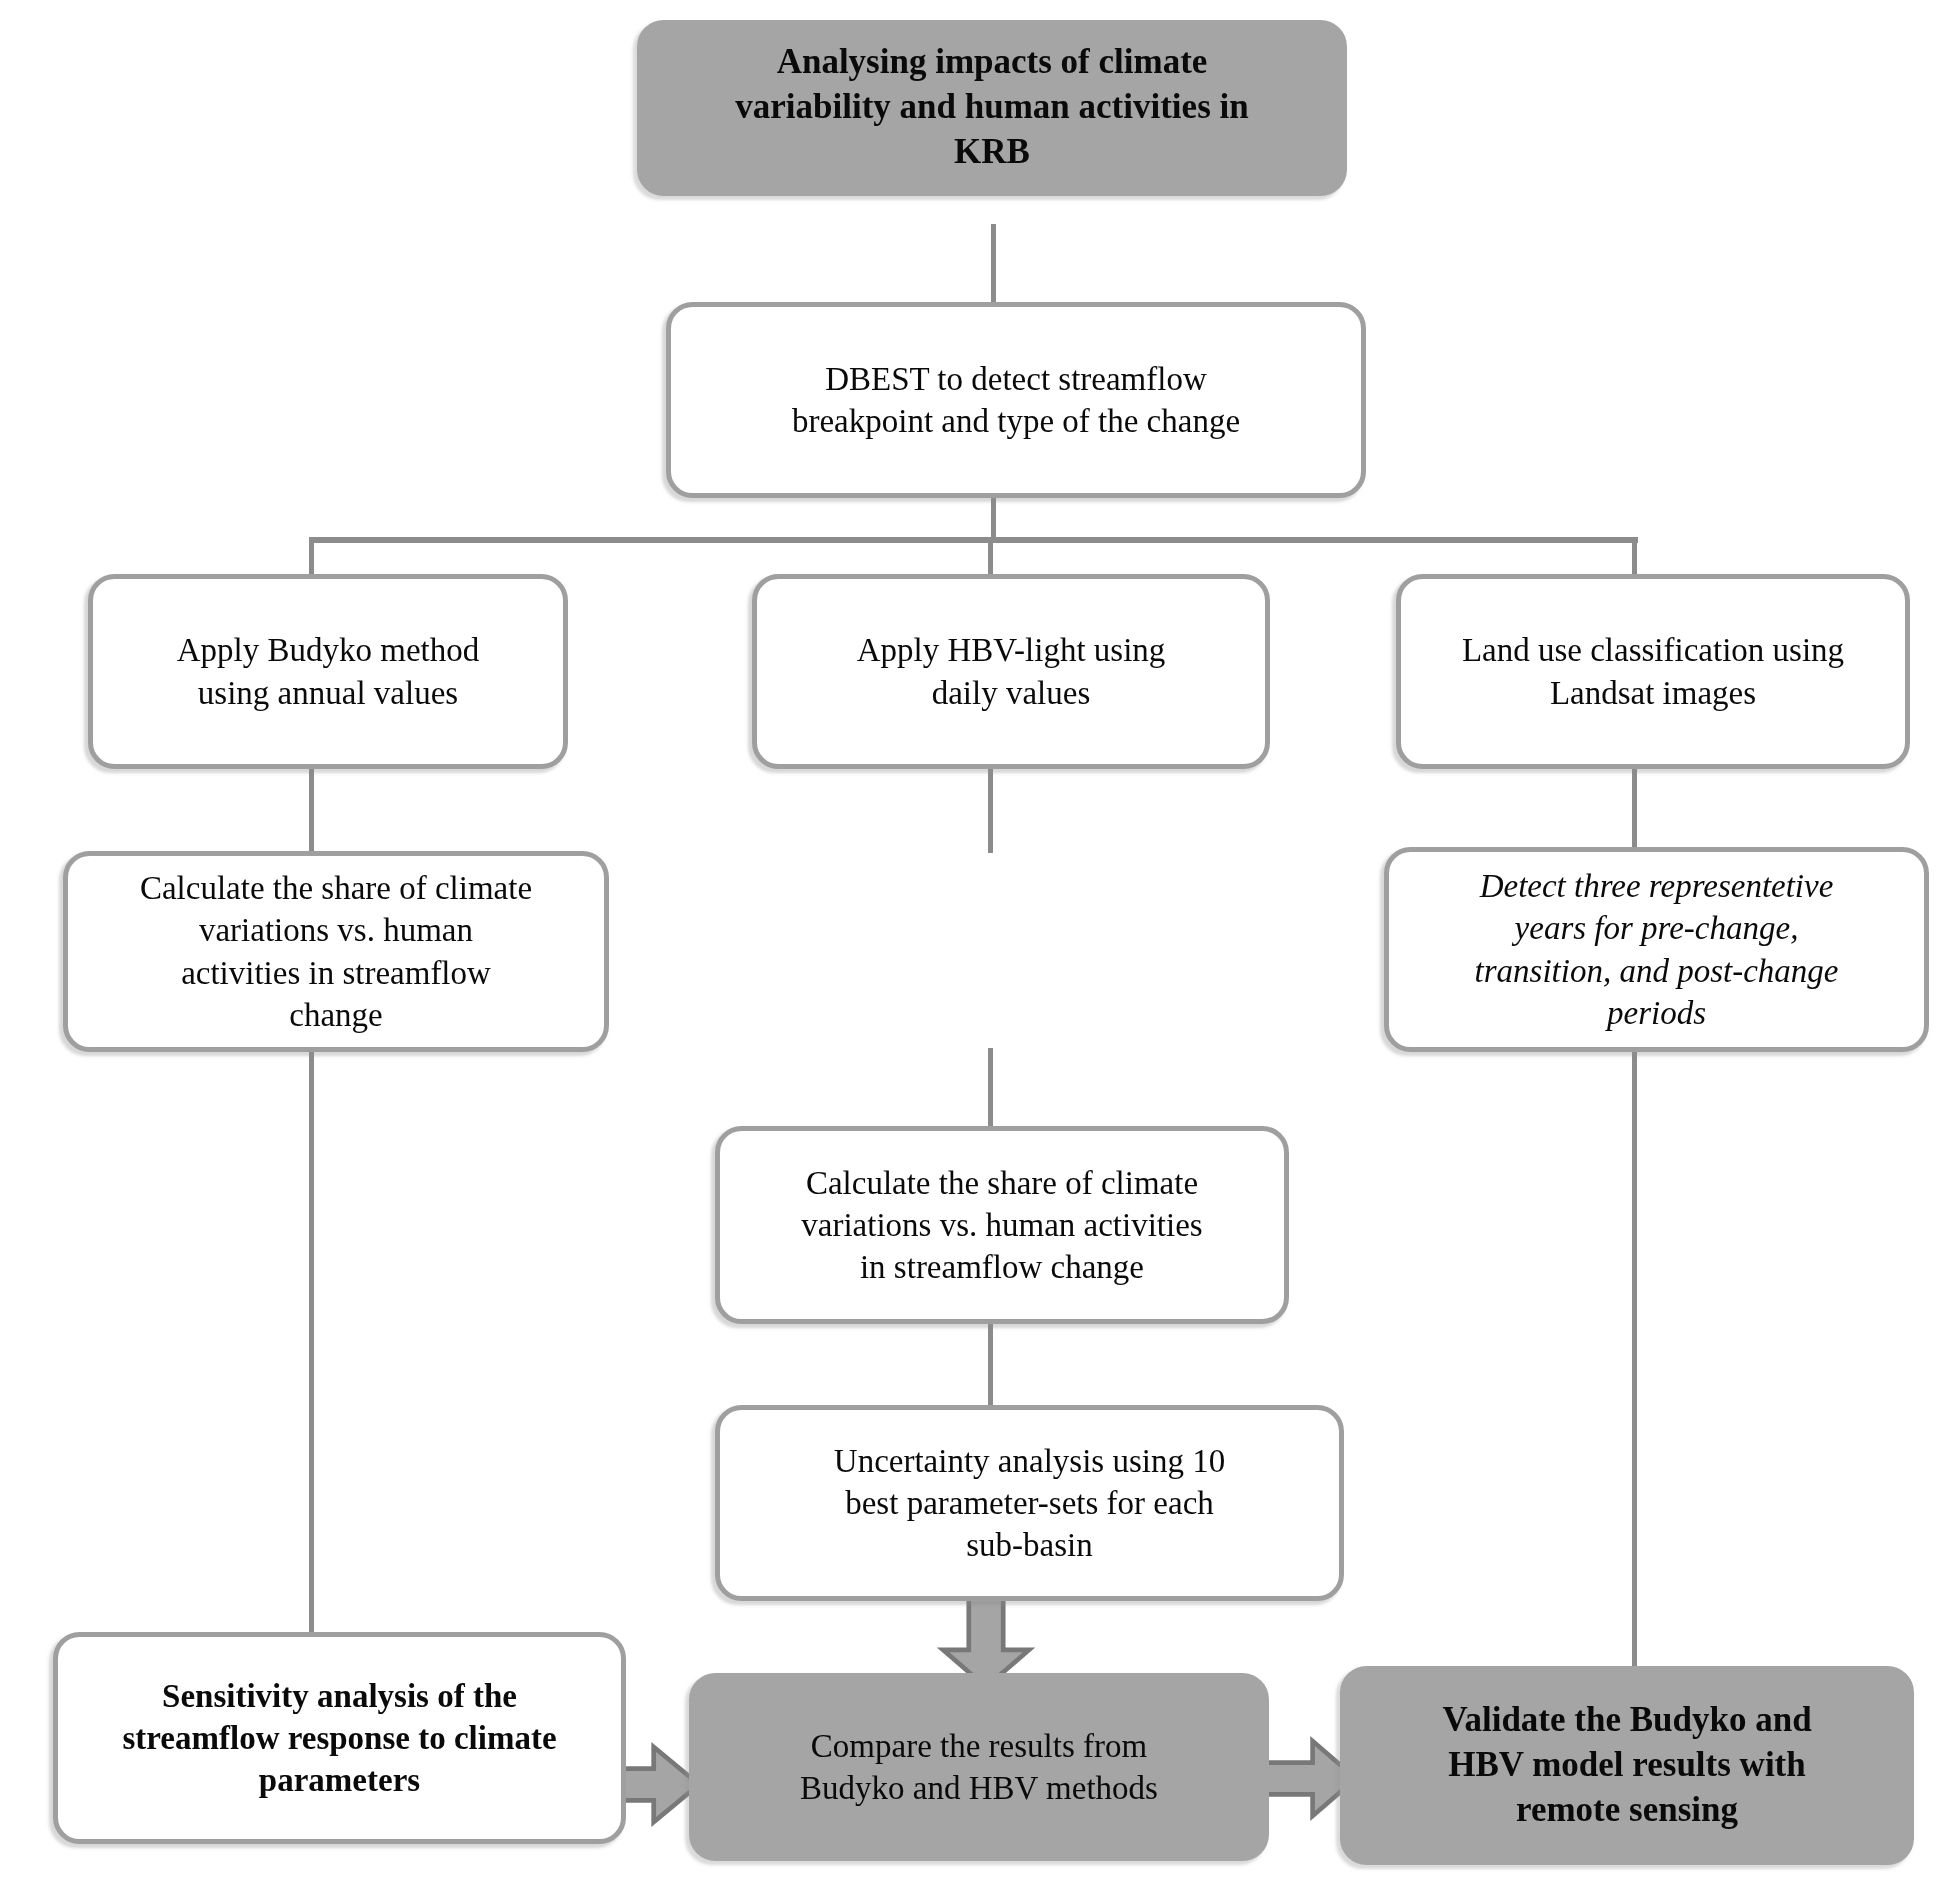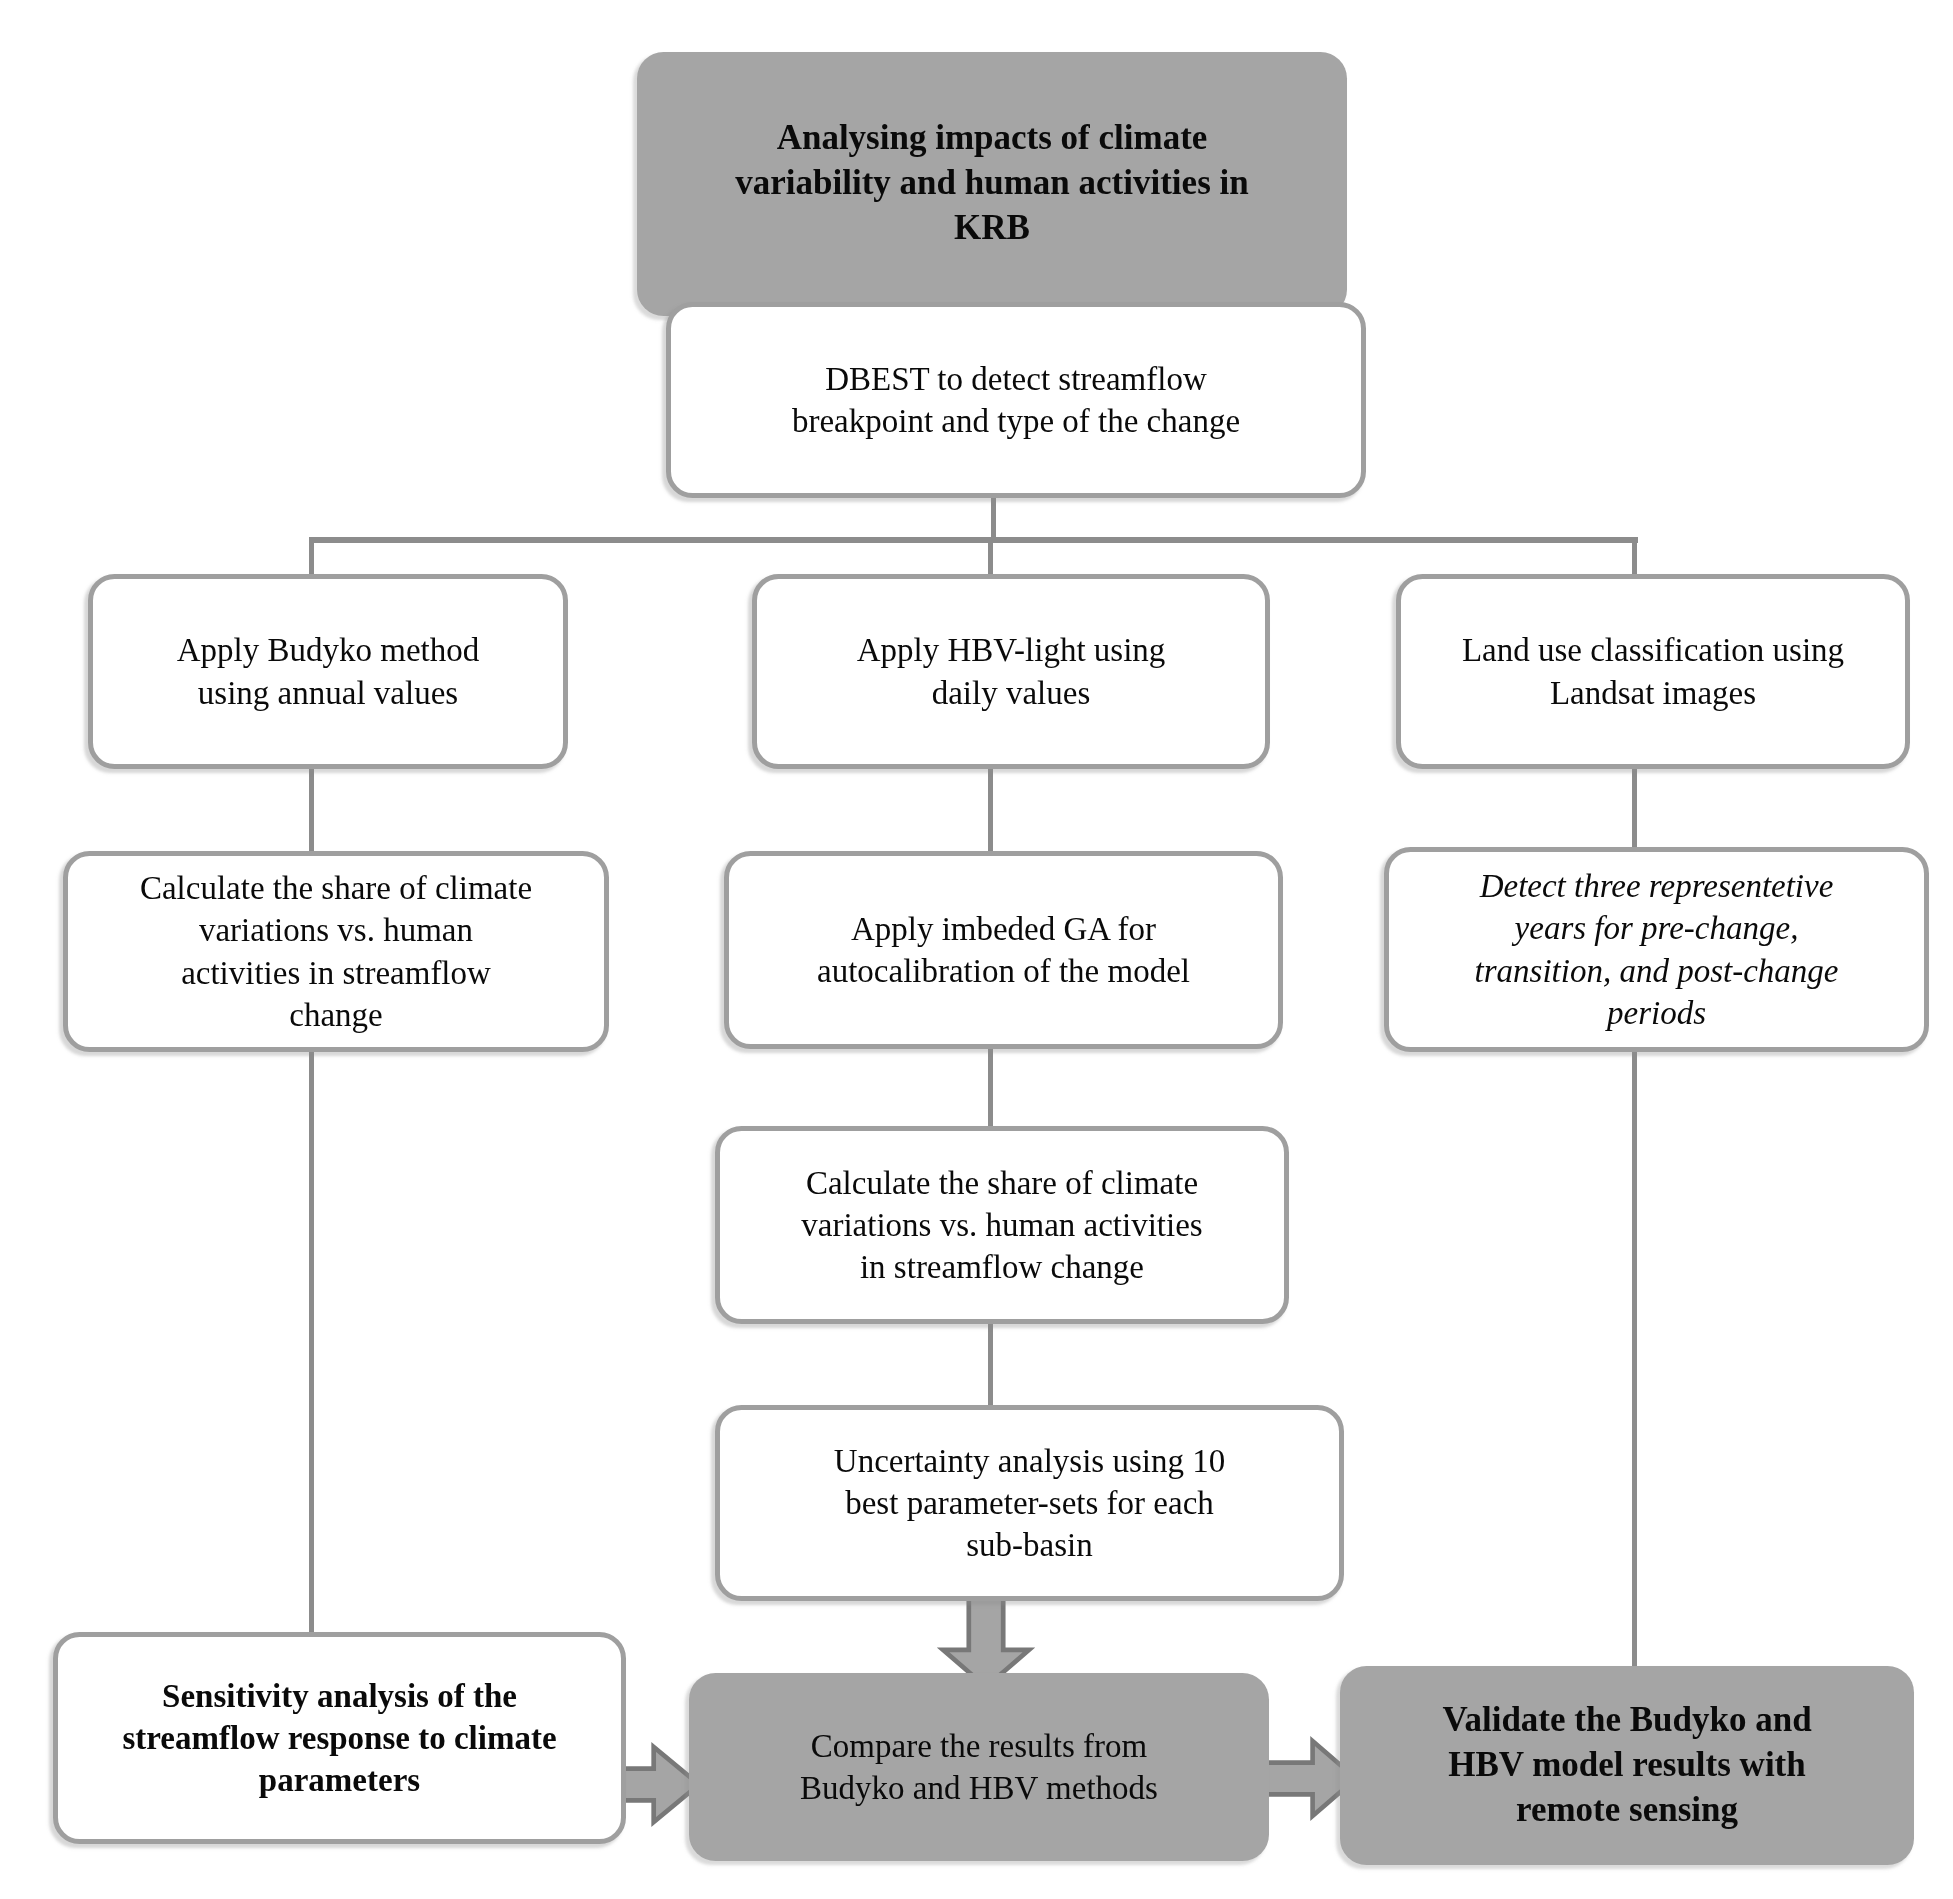--- a/index.html
+++ b/index.html
@@ -76,21 +76,21 @@
   <svg class="arrow" style="left:943px;top:1594px;" width="86" height="93" viewBox="0 0 110 120" preserveAspectRatio="none">
     <polygon points="33,0 77,0 77,72 110,72 55,120 0,72 33,72"></polygon>
   </svg>
   <svg class="arrow" style="left:599px;top:1747px;" width="100" height="75" viewBox="0 0 128 97" preserveAspectRatio="none">
     <polygon points="0,28 70,28 70,0 128,48.5 70,97 70,69 0,69"></polygon>
   </svg>
   <svg class="arrow" style="left:1263px;top:1741px;" width="93" height="75" viewBox="0 0 120 97" preserveAspectRatio="none">
     <polygon points="0,28 64,28 64,0 120,48.5 64,97 64,69 0,69"></polygon>
   </svg>
 
-  <div class="node gray bold" style="left:637px;top:19.5px;width:710px;height:264px;margin-top:32px;">
+  <div class="node gray bold" style="left:637px;top:19.5px;width:710px;height:176px;">
     <span>Analysing impacts of climate
 variability and human activities in
 KRB</span>
   </div>
 
   <div class="node white" style="left:646px;top:302px;width:700px;height:196px;">
     <span>DBEST to detect streamflow
 breakpoint and type of the change</span>
   </div>
 
@@ -109,24 +109,20 @@
 Landsat images</span>
   </div>
 
   <div class="node white" style="left:43px;top:851px;width:546px;height:201px;">
     <span>Calculate the share of climate
 variations vs. human
 activities in streamflow
 change</span>
   </div>
 
-  <div class="node white" style="left:704px;top:851px;width:559px;height:198px;">
-    <span>Apply imbeded GA for
-autocalibration of the model</span>
-  </div>
 
   <div class="node white" style="left:1364px;top:847px;width:545px;height:205px;font-style:italic;">
     <span>Detect three representetive
 years for pre-change,
 transition, and post-change
 periods</span>
   </div>
 
   <div class="node white" style="left:695px;top:1126px;width:574px;height:198px;">
     <span>Calculate the share of climate

